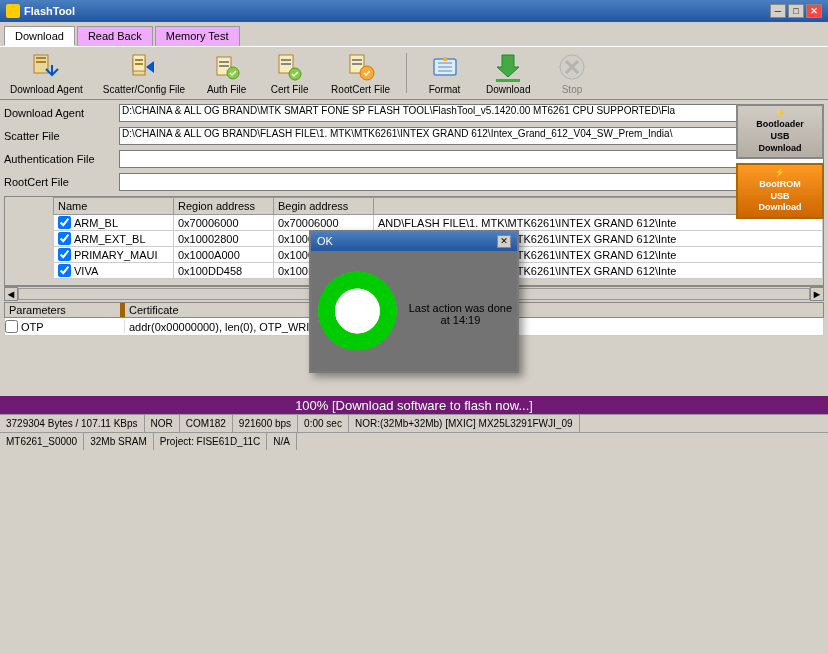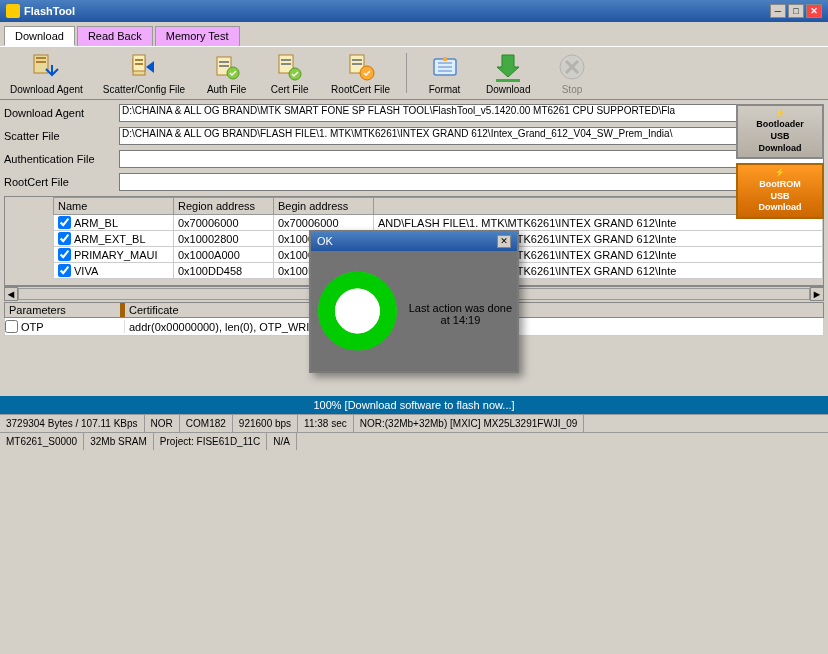--- a/index.html
+++ b/index.html
@@ -213,27 +213,27 @@
       width: 80px;
       height: 10px;
       top: 0;
       left: 50%;
       background: #b0a898;
       border: 1px solid #888;
     }
 
     
     .progress-bar {
-      background: #0369a1;
+      background: #701a75;
       height: 18px;
       display: flex;
       align-items: center;
       justify-content: center;
       color: white;
-      font-size: 11px;
+      font-size: 13px;
     }
     .status-bar {
       background: #d4d0c8;
       border-top: 1px solid #999;
       height: 18px;
       display: flex;
       align-items: center;
       font-size: 10px;
     }
     .status-segment {
@@ -553,21 +553,21 @@
 
   <div class="progress-bar">
     <span>100% [Download software to flash now...]</span>
   </div>
 
   <div class="status-bar">
     <span class="status-segment">3729304 Bytes / 107.11 KBps</span>
     <span class="status-segment">NOR</span>
     <span class="status-segment">COM182</span>
     <span class="status-segment">921600 bps</span>
-    <span class="status-segment">11:38 sec</span>
+    <span class="status-segment">0:00 sec</span>
     <span class="status-segment">NOR:(32Mb+32Mb) [MXIC] MX25L3291FWJI_09</span>
   </div>
 
   <div class="status-bar-2">
     <span class="status-segment">MT6261_S0000</span>
     <span class="status-segment">32Mb SRAM</span>
     <span class="status-segment">Project: FISE61D_11C</span>
     <span class="status-segment">N/A</span>
   </div>
 

